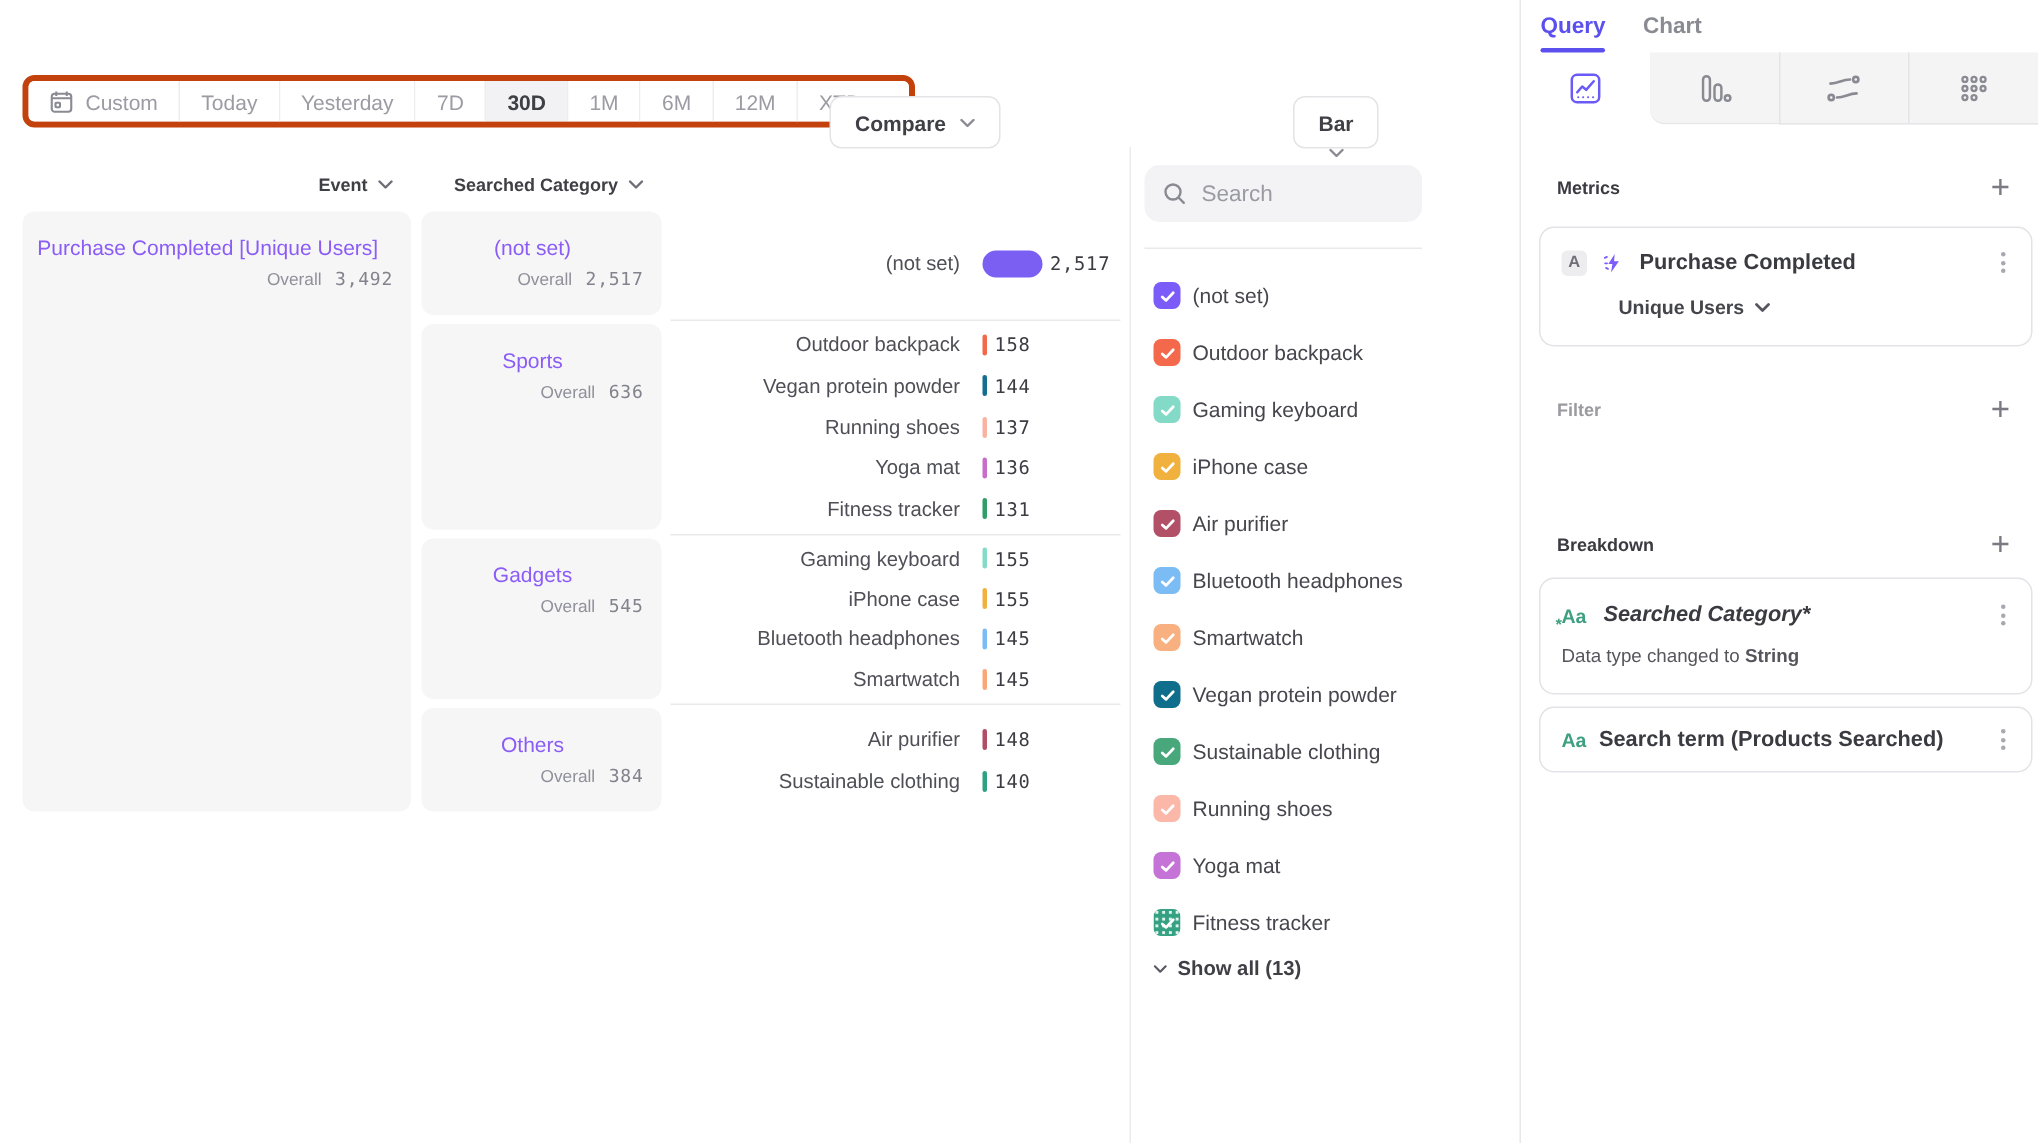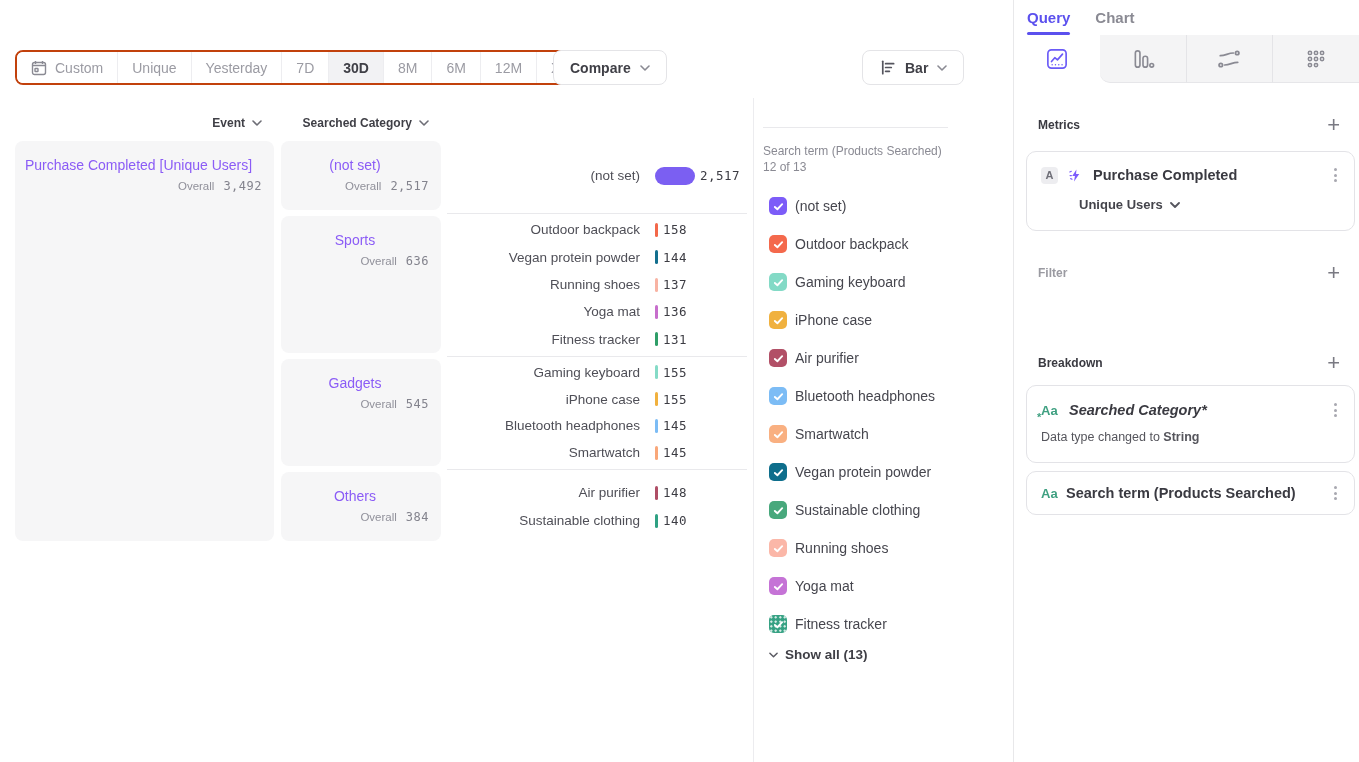--- a/index.html
+++ b/index.html
@@ -1,28 +1,28 @@
 <!DOCTYPE html>
 <html><head>
 <meta charset="utf-8">
 <style>
   * { margin:0; padding:0; box-sizing:border-box; }
   html,body { background:#fff; }
   body { font-family:"Liberation Sans", sans-serif; color:#3F3F46; }
   .app { position:relative; width:1359px; height:762px; overflow:hidden; background:#fff; }
 
   
-  .segmented { position:absolute; left:15px; top:50px; height:35px; display:flex; border:2px solid #c2410c; border-radius:8px; background:#fff; overflow:hidden; }
+  .segmented { position:absolute; left:15px; top:50px; height:35px; display:flex; border:4px solid #c2410c; border-radius:8px; background:#fff; overflow:hidden; }
   .seg { display:flex; align-items:center; justify-content:center; gap:8px; padding:0 14px; font-size:14px; color:#9B9BA3; background:#fff; border:none; border-right:1px solid #EDEDF0; cursor:pointer; font-family:inherit; white-space:nowrap; }
   .seg:last-child { border-right:none; }
   .seg.selected { background:#F2F2F4; color:#3F3F46; font-weight:700; }
   .chev { color:#8A8A93; flex-shrink:0; }
-  .btn { position:absolute; top:50px; height:35px; display:flex; align-items:center; gap:9px; padding:0 16px; border:1px solid #E4E4E7; border-radius:8px; background:#fff; font-size:14px; font-weight:600; color:#3F3F46; cursor:pointer; font-family:inherit; }
+  .btn { position:absolute; top:64px; height:35px; display:flex; align-items:center; gap:9px; padding:0 16px; border:1px solid #E4E4E7; border-radius:8px; background:#fff; font-size:14px; font-weight:600; color:#3F3F46; cursor:pointer; font-family:inherit; }
   .compare-btn { left:553px; }
-  .bartype-btn { left:862px; }
+  .bartype-btn { left:862px;flex-direction:column; }
 
   
   .chart-header { position:absolute; left:15px; top:116px; display:flex; font-size:12px; font-weight:600; color:#3F3F46; align-items:center; }
   .hcell { display:flex; align-items:center; gap:7px; cursor:pointer; }
   .h-event { width:259px; justify-content:flex-end; padding-right:12px; }
   .h-cat { width:160px; margin-left:7px; justify-content:flex-end; padding-right:12px; }
   .h-terms { width:300px; margin-left:6px; display:flex; align-items:center; }
   .h-term-label { margin-left:9px; display:flex; align-items:center; gap:7px; cursor:pointer; }
   .h-value { margin-left:auto; margin-right:28px; display:flex; align-items:center; gap:7px; cursor:pointer; }
 
@@ -113,33 +113,33 @@
   <div class="segmented">
     <button class="seg">
       <svg width="16" height="16" viewBox="0 0 16 16" fill="none" stroke="#8A8A93" stroke-width="1.4">
           <rect x="1.5" y="2.5" width="13" height="12" rx="2"></rect>
           <path d="M4.5 1v3M11.5 1v3M1.5 5.5h13"></path>
           <rect x="4" y="8.5" width="3" height="3" rx="0.5"></rect>
         </svg>
       <span>Custom</span>
     </button>
     <button class="seg">
-        <span>Unique</span>
+        <span>Today</span>
       </button>
     <button class="seg">
         <span>Yesterday</span>
       </button>
     <button class="seg">
         <span>7D</span>
       </button>
     <button class="seg selected">
         <span>30D</span>
       </button>
     <button class="seg">
-        <span>8M</span>
+        <span>1M</span>
       </button>
     <button class="seg">
         <span>6M</span>
       </button>
     <button class="seg">
         <span>12M</span>
       </button>
     <button class="seg">
       <span>XTD</span>
       <svg class="chev" width="10" height="6" viewBox="0 0 10 6" fill="none" stroke="currentColor" stroke-width="1.6" stroke-linecap="round" stroke-linejoin="round">
@@ -325,25 +325,31 @@
                 <span class="value-num">140</span>
               </span>
           </div>
         </div>
       </div>
 
     </div>
   </div>
 
   <aside class="filter-panel">
+    <div class="search-box">
+      <svg width="16" height="16" viewBox="0 0 16 16" fill="none" stroke="#8A8A93" stroke-width="1.6" stroke-linecap="round">
+          <circle cx="7" cy="7" r="5"></circle>
+          <path d="M11 11l3.2 3.2"></path>
+        </svg>
+      <input type="text" placeholder="Search" style="">
+    </div>
 
 
     <div class="sa-divider"></div>
 
-    <div class="list-label">Search term (Products Searched) 12 of 13</div>
 
     <div class="check-list">
       <div class="check-row">
         <span class="cbx" style="background-color: rgb(124, 92, 248);">
             <svg width="11" height="11" viewBox="0 0 12 12" fill="none" stroke="#fff" stroke-width="2" stroke-linecap="round" stroke-linejoin="round">
               <polyline points="2,6.5 4.8,9 10,3.5"></polyline>
             </svg>
           </span>
         <span class="cbx-label">(not set)</span>
       </div>

